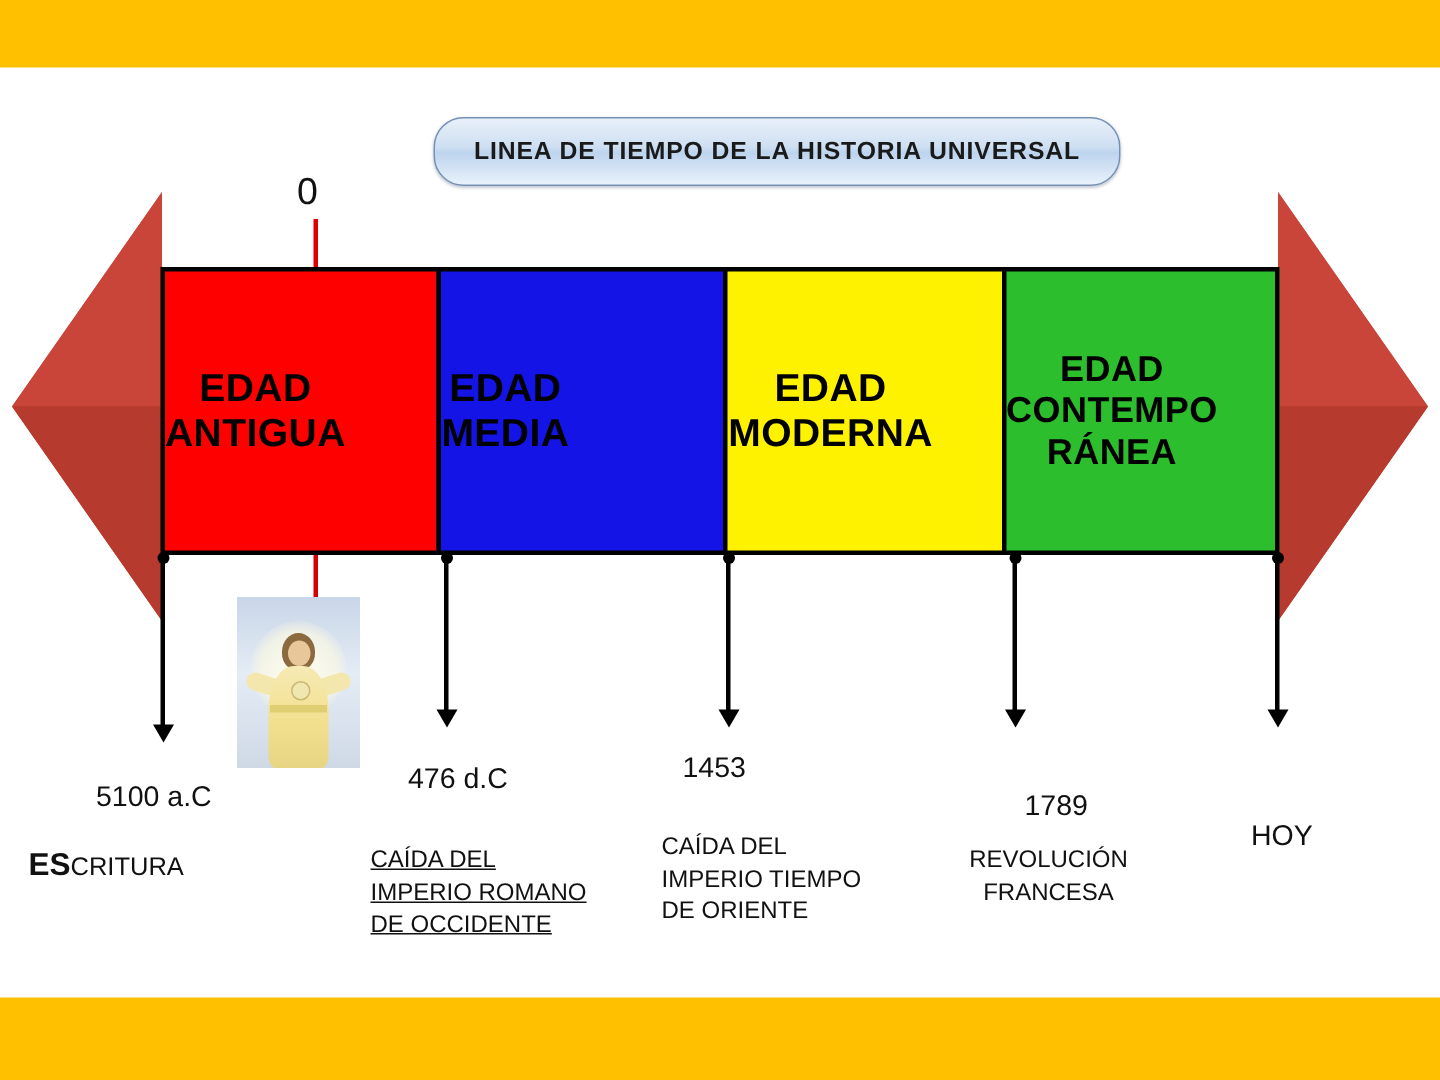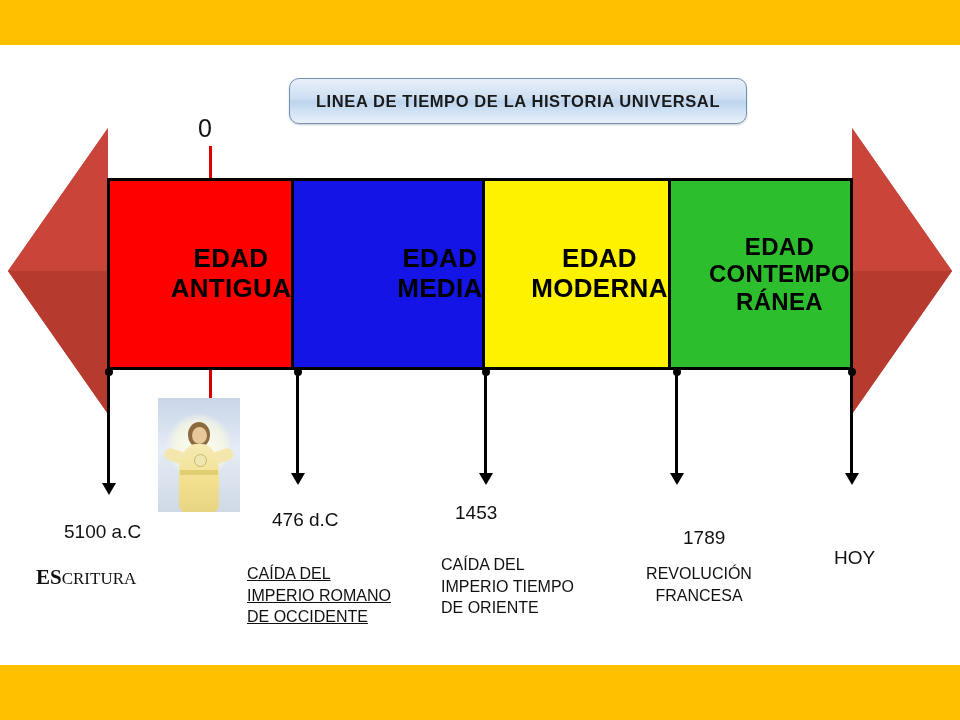--- a/index.html
+++ b/index.html
@@ -29,21 +29,21 @@
   .band-bottom { top: 665px; height: 55px; }
 
   
   #title-plate {
     position: absolute;
     left: 289px;
     top: 78px;
     width: 456px;
     height: 44px;
     border: 1px solid #7490b4;
-    border-radius: 10px;
+    border-radius: 20px;
     background: linear-gradient(to bottom,
                 #e8f0fa 0%, #cfe0f2 42%, #bdd4ee 52%, #e9f2fc 100%);
     box-shadow: 0 1px 2px rgba(60,80,110,0.30);
     display: flex;
     align-items: center;
     justify-content: center;
   }
   #title-text {
     font-size: 16.5px;
     font-weight: bold;
@@ -96,21 +96,21 @@
     width: 746px;
     height: 192px;
     display: flex;
   }
   .era {
     position: relative;
     border: 3px solid #000000;
     margin-left: -3px;
     display: flex;
     align-items: center;
-    justify-content: flex-end;
+    justify-content: flex-start;
     box-sizing: border-box;
   }
   .era:first-child { margin-left: 0; }
   .era-label {
     font-size: 26px;
     font-weight: bold;
     color: #000000;
     text-align: center;
     line-height: 1.14;
     letter-spacing: 0.3px;
@@ -245,23 +245,23 @@
   }
   .event-desc.centered { text-align: center; }
 
   #year-1 { left: 64px;  top: 521px; }
   #year-2 { left: 272px; top: 509px; }
   #year-3 { left: 455px; top: 502px; }
   #year-4 { left: 683px; top: 527px; }
   #year-5 { left: 834px; top: 547px; }
 
   #desc-1 {
-    left: 36px;
+    left: 19px;
     top: 563px;
-    font-family: Liberation Serif, serif;
+    font-family: Liberation Sans, sans-serif;
     font-size: 19px;
     white-space: nowrap;
   }
   #desc-1 .strong {
     font-weight: bold;
     font-size: 21px;
   }
   #desc-1 .rest {
     font-size: 17px;
   }

